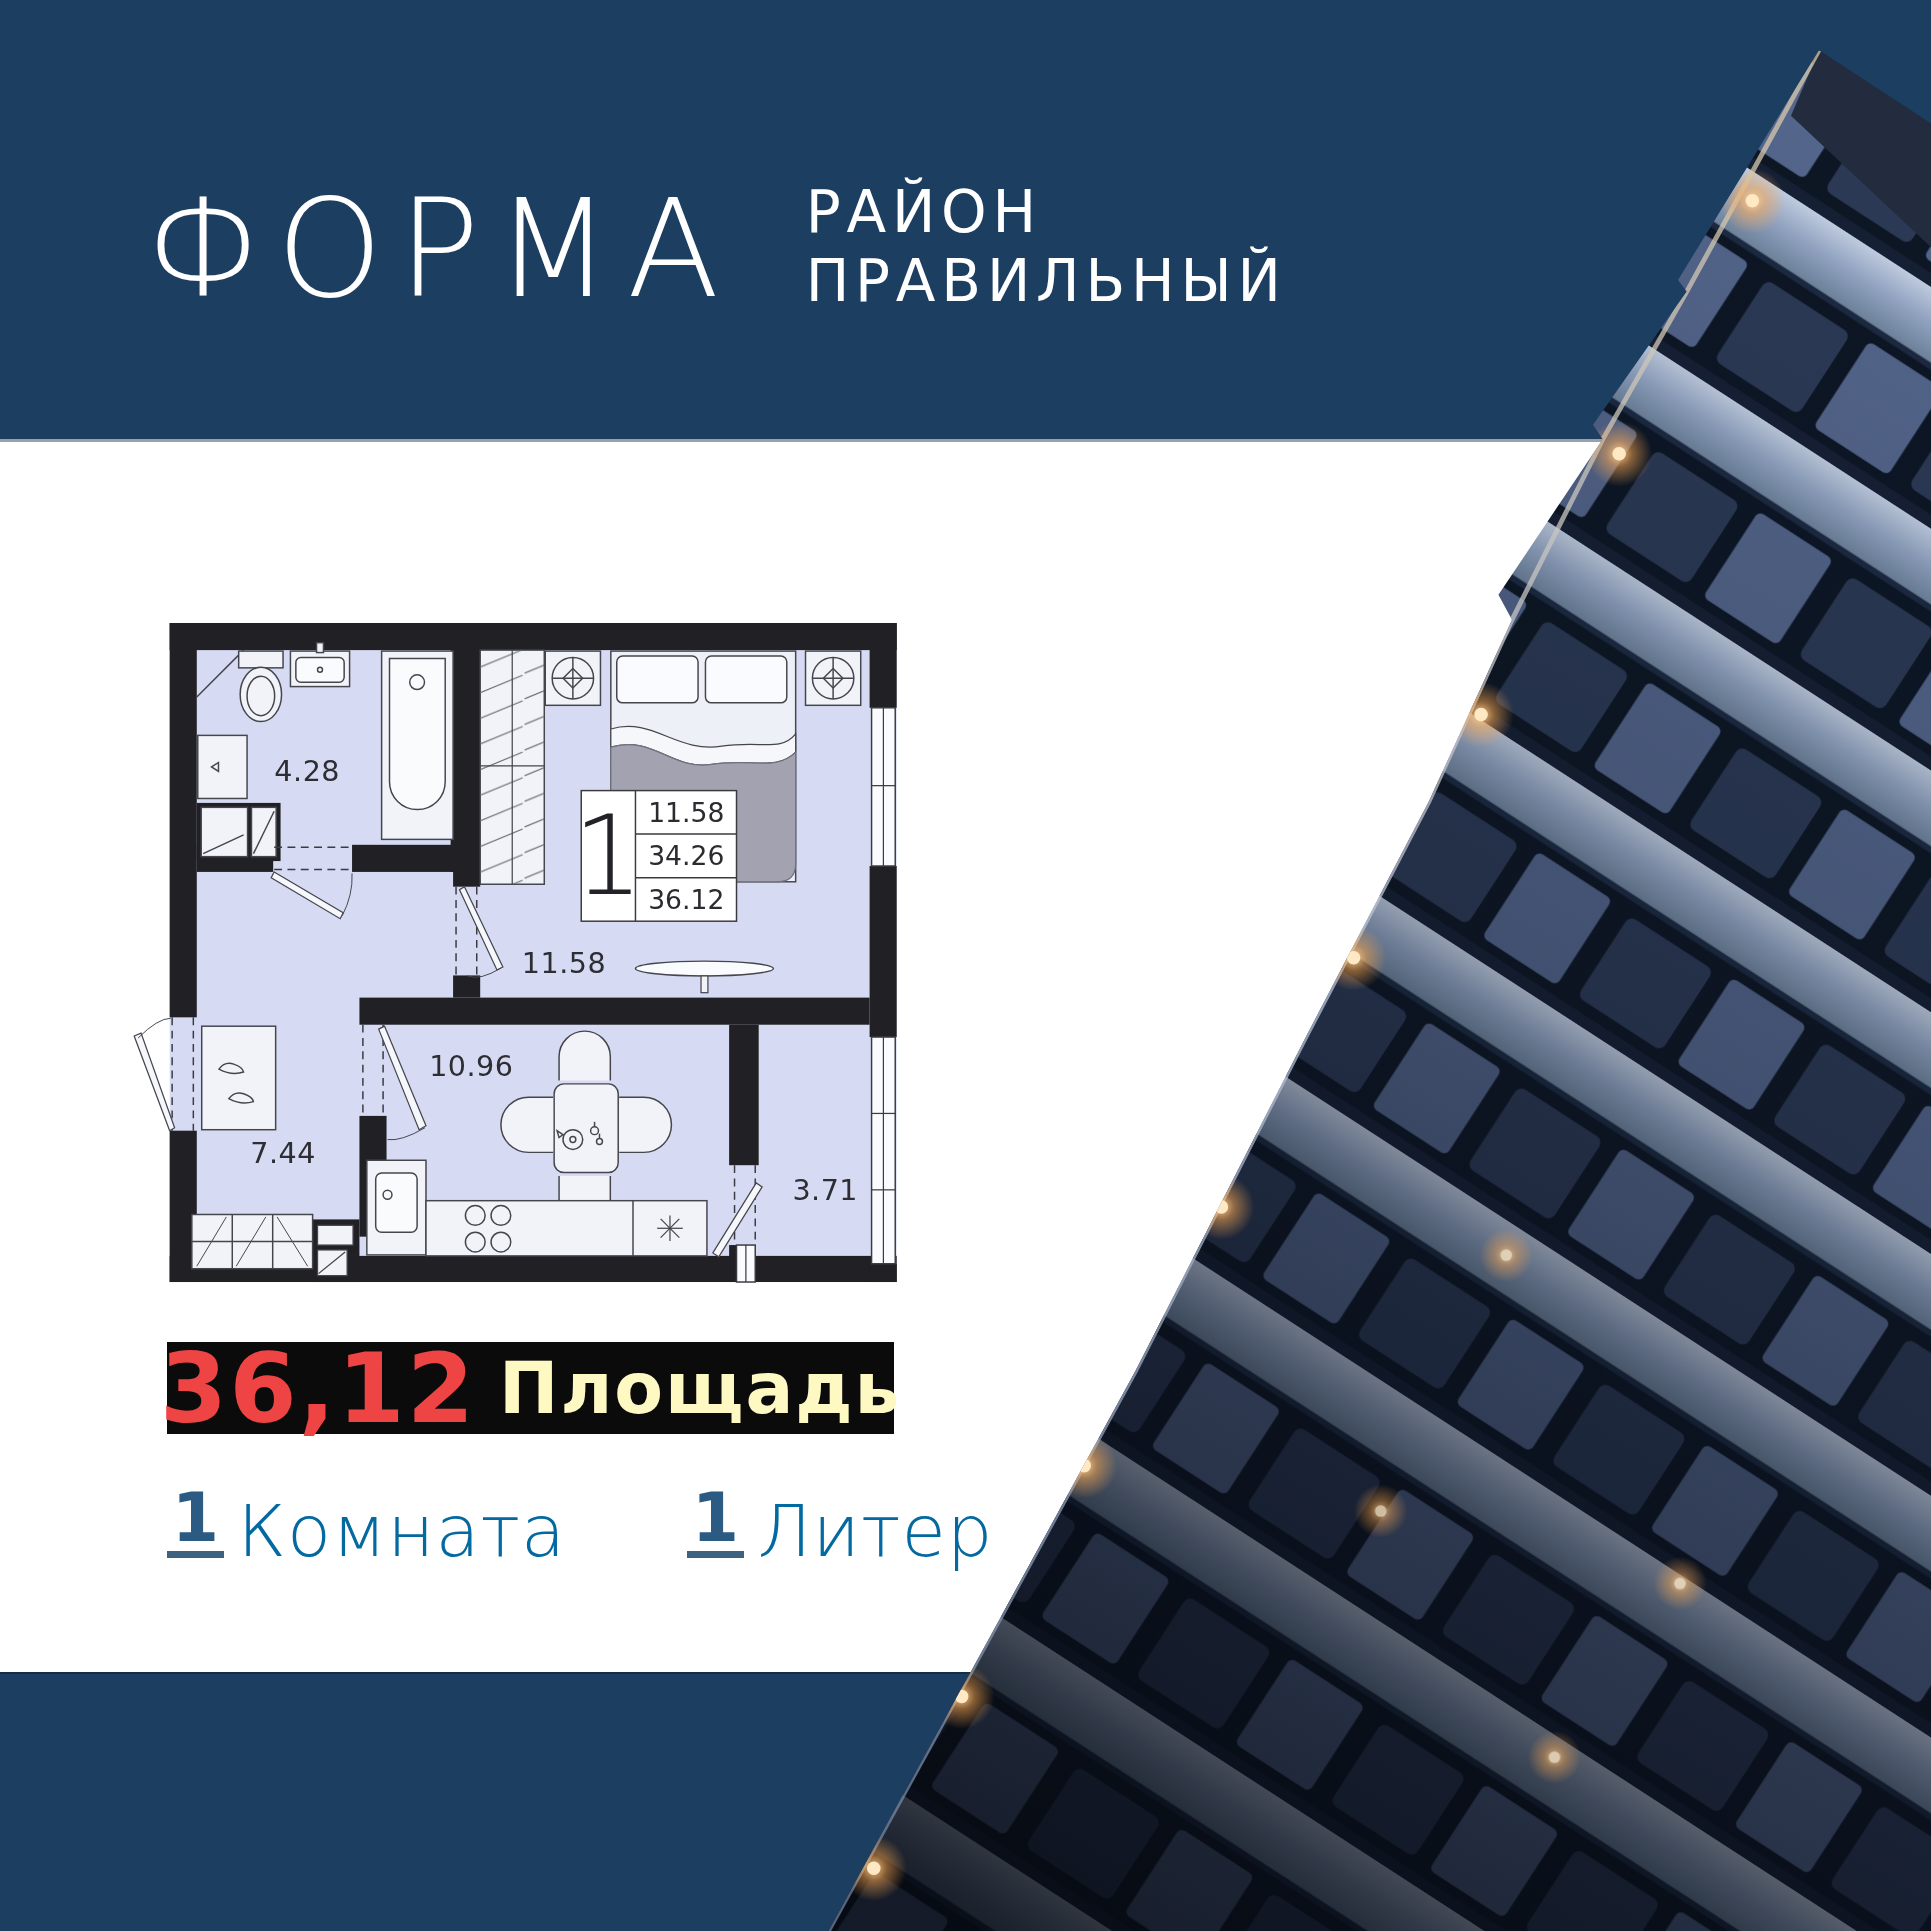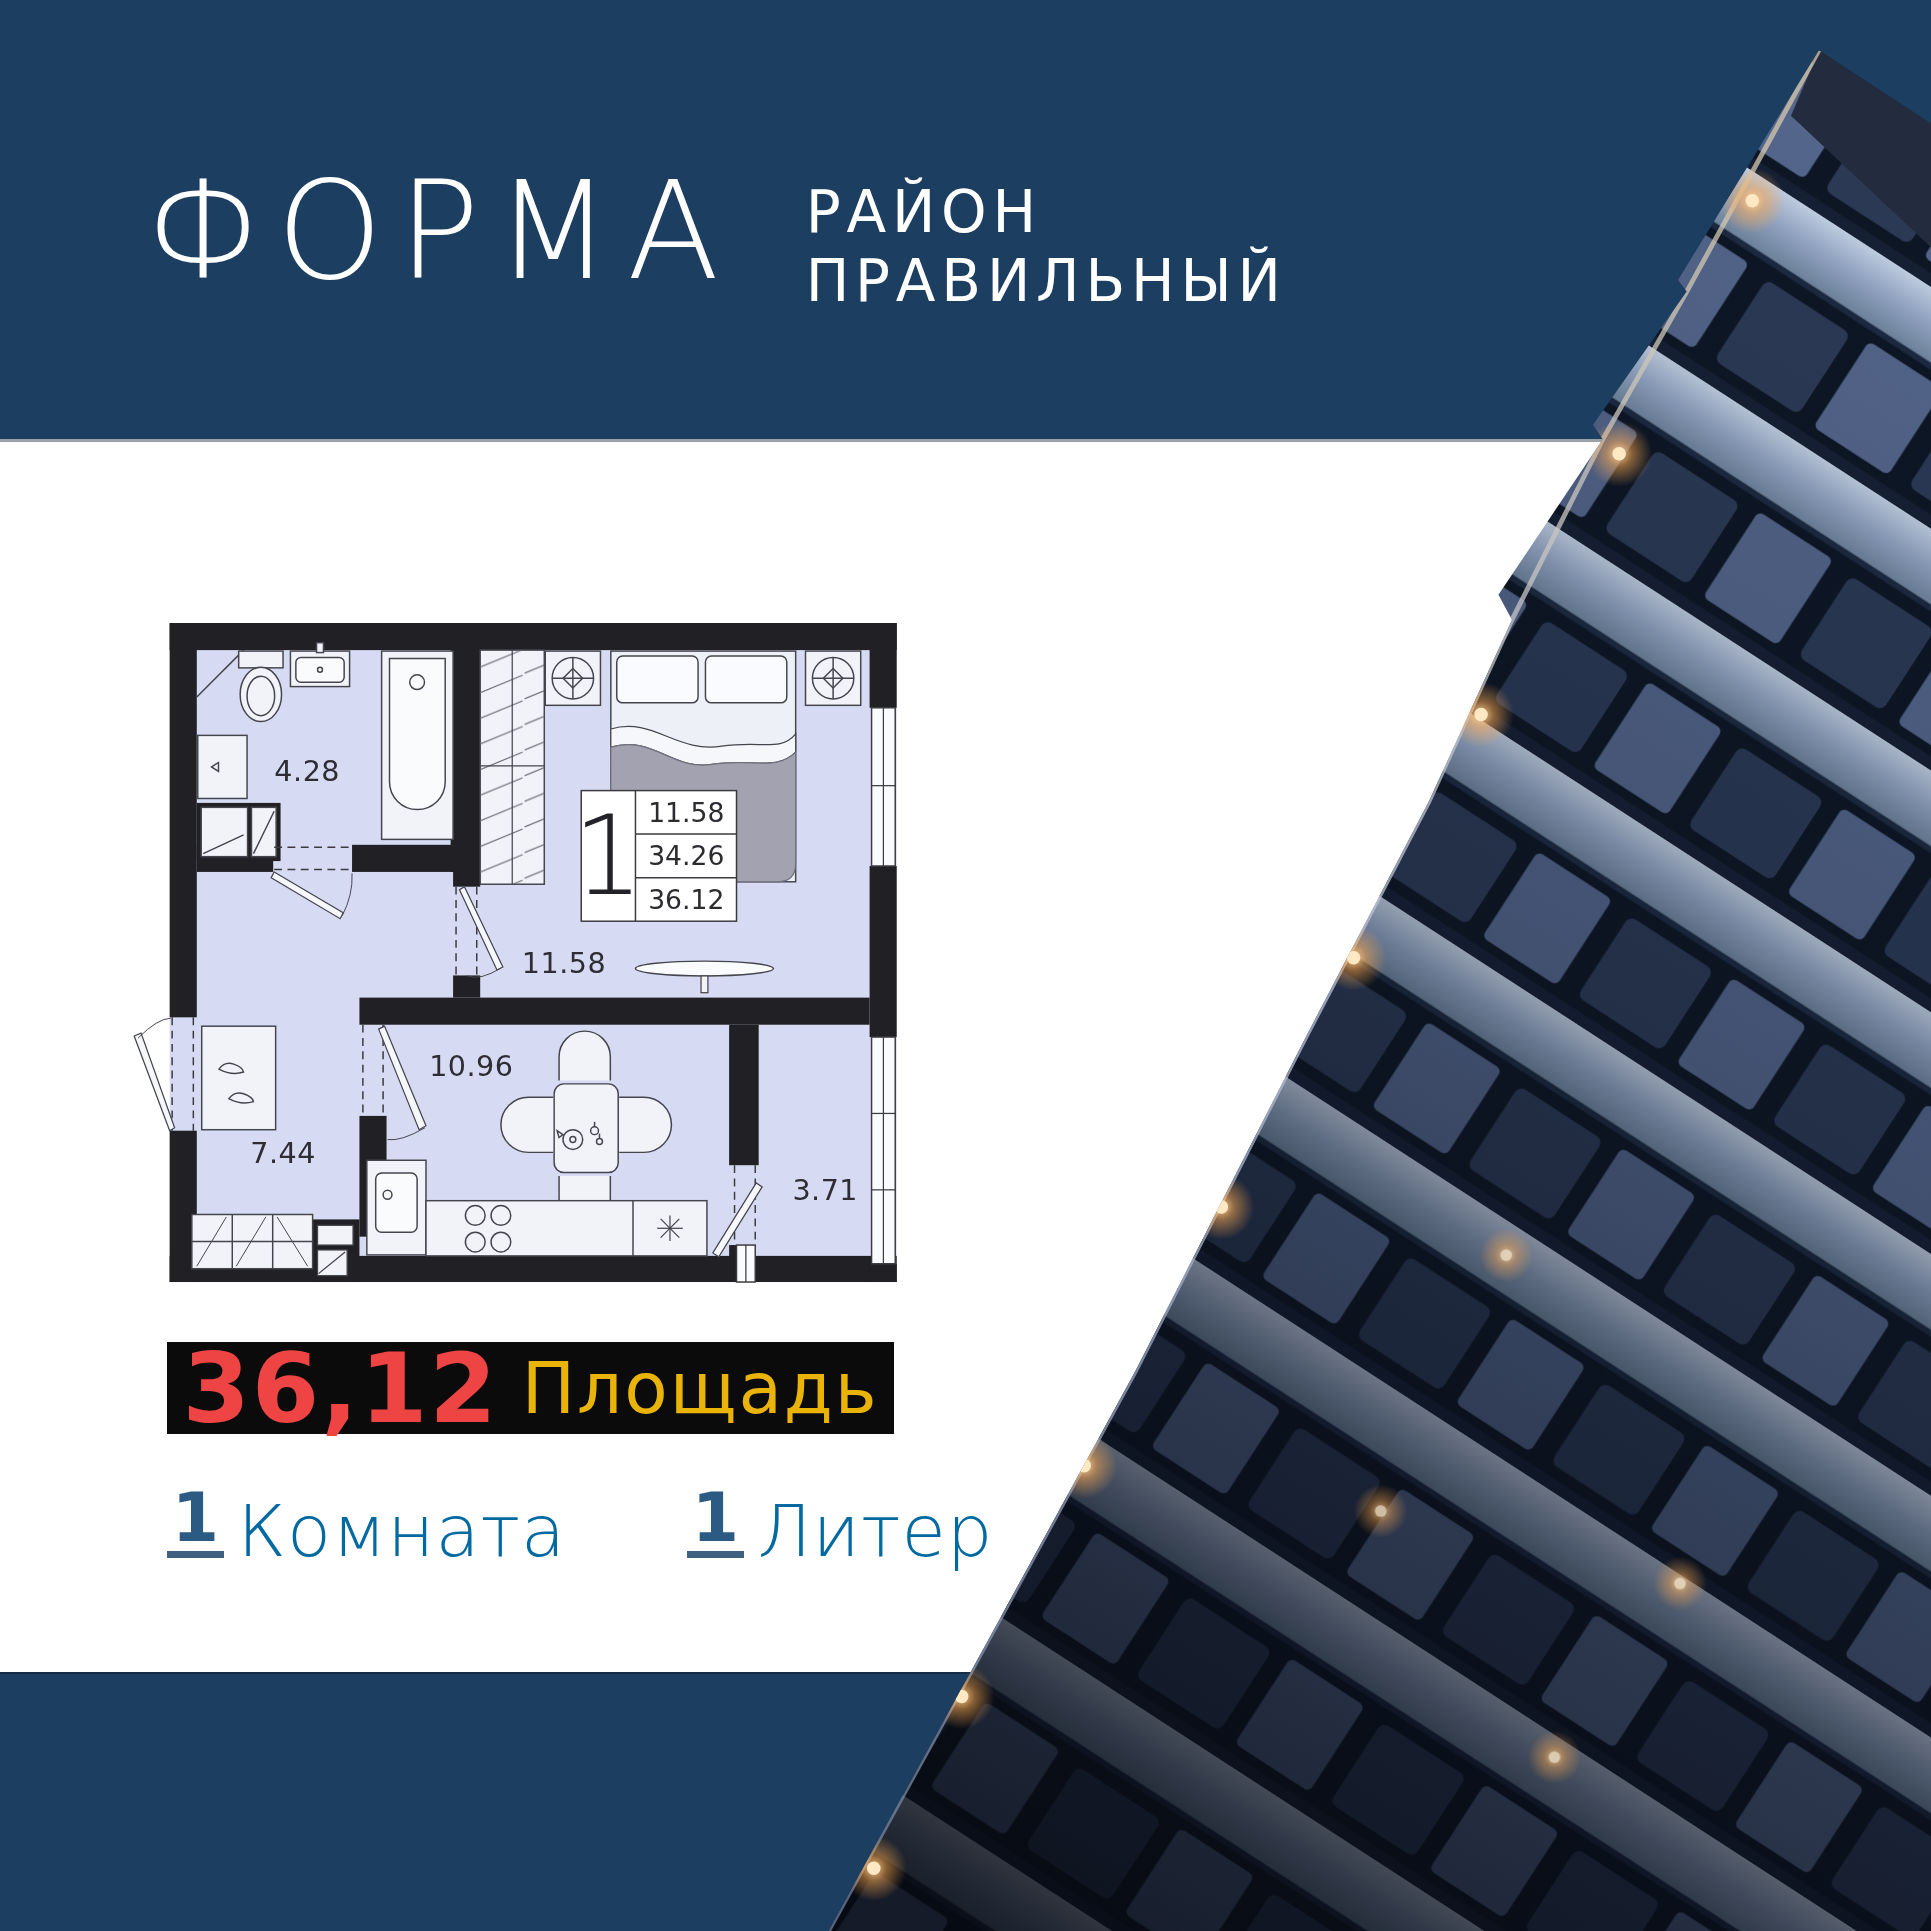--- a/index.html
+++ b/index.html
@@ -3,35 +3,35 @@
 <meta charset="utf-8">
 <style>
   html,body{margin:0;padding:0;background:#ffffff;}
   .canvas{position:relative;width:1931px;height:1931px;background:#ffffff;overflow:hidden;
           font-family:"DejaVu Sans",sans-serif;}
   
   .band-top{position:absolute;left:0;top:0;width:1931px;height:439px;background:#1C3E61;z-index:1;}
   .band-sep{position:absolute;left:0;top:439px;width:1931px;height:2.9px;background:#9BA1A8;z-index:1;}
   .band-bottom{position:absolute;left:0;top:1672px;width:1931px;height:259px;background:#1C3E61;
                border-top:2.9px solid rgba(5,15,30,.35);box-sizing:border-box;z-index:1;}
-  .logo-row{position:absolute;left:145px;top:164px;display:flex;align-items:flex-start;z-index:2;}
+  .logo-row{position:absolute;left:145px;top:164px;display:flex;align-items:flex-end;z-index:2;}
   .brand{color:#fff;font-size:135px;font-weight:200;letter-spacing:15.4px;line-height:1.0;}
   .subtitle{margin-left:71px;margin-top:13.5px;color:#fff;font-size:58px;font-weight:500;
             letter-spacing:5.8px;line-height:1.2;}
   
   .plan{position:absolute;left:125px;top:623px;z-index:2;}
   .plan text{font-family:"DejaVu Sans",sans-serif;}
   .room-label{font-size:58px;fill:#2D2D33;letter-spacing:1px;}
   .info-num{font-size:54px;fill:#2B2B30;}
   .info-big{font-size:225px;font-weight:200;fill:#222228;}
   
   .badge{position:absolute;left:167px;top:1342px;width:727px;height:92px;background:#0B0B0C;
          display:flex;align-items:center;justify-content:center;z-index:2;}
   .badge-value{color:#ef4444;font-size:97px;font-weight:700;letter-spacing:1.9px;line-height:1;}
-  .badge-label{color:#eab308;font-size:71px;font-weight:400;margin-left:23px;letter-spacing:1.9px;line-height:1;}
+  .badge-label{color:#fef9c3;font-size:71px;font-weight:700;margin-left:23px;letter-spacing:1.9px;line-height:1;}
   
   .fact{position:absolute;top:1487px;display:flex;align-items:flex-start;z-index:2;}
   .fact-rooms{left:167px;}
   .fact-liter{left:687px;}
   .fact-num{color:#2B5B82;font-size:68px;font-weight:600;line-height:.92;
             border-bottom:7.7px solid #3E627F;padding:0 4.8px 1.9px 4.8px;}
   .fact-label{color:#0369a1;font-size:72px;font-weight:300;margin-left:13.5px;margin-top:1.9px;letter-spacing:1px;}
   
   .building{position:absolute;left:0;top:0;z-index:3;}
 </style>

